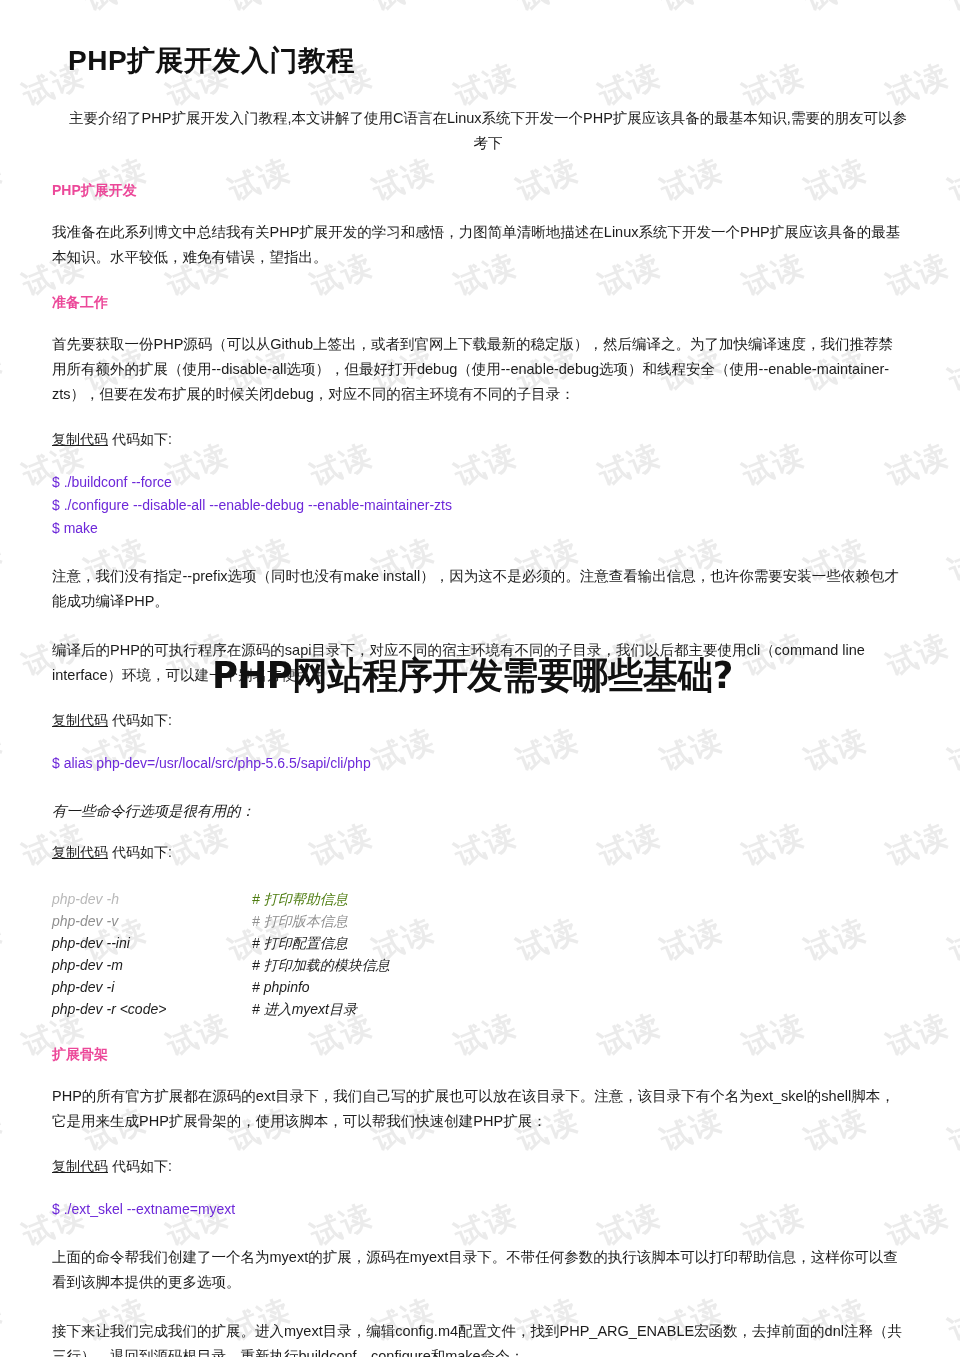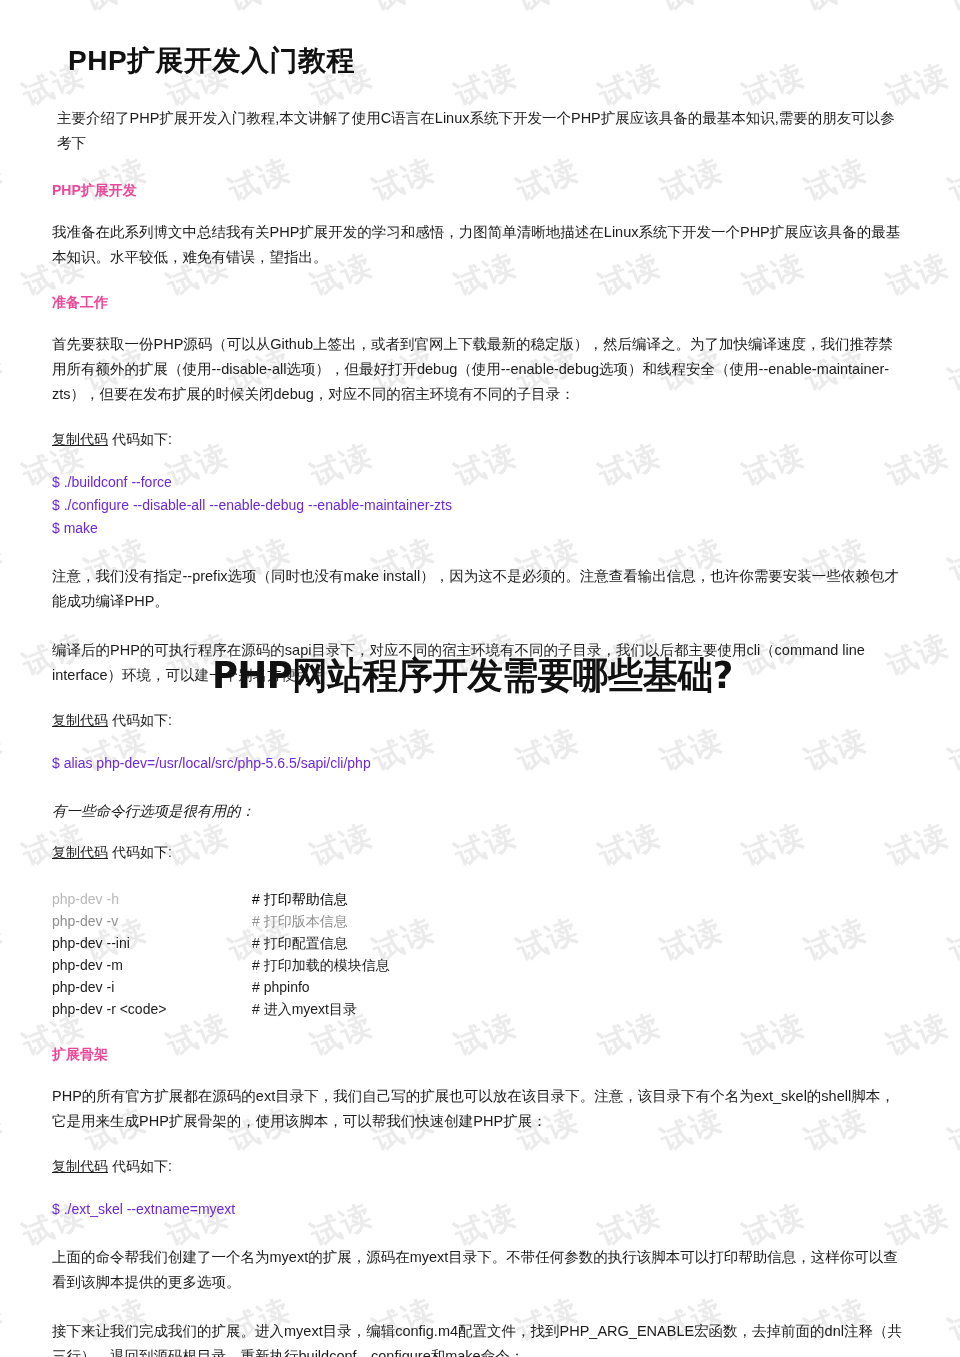--- a/index.html
+++ b/index.html
@@ -61,23 +61,24 @@
     font-weight: bold;
     letter-spacing: 0.5px;
     margin: 8px 0 26px 16px;
     color: #111;
     font-family: "Liberation Sans", "DejaVu Sans", sans-serif;
   }
 
   .lead {
     font-size: 14.5px;
     line-height: 25px;
-    margin: 0 0 26px 5px;
+    margin: 0 0 26px 12px;
     color: #1c1c1c;
     max-width: 848px;
+    text-align: center;
   }
 
   h2.sec {
     font-size: 14px;
     font-weight: bold;
     margin: 0 0 20px 0;
     color: #ec4899;
   }
 
   p.para {
@@ -111,20 +112,21 @@
   
   .faded  { color: #b9b9b9; font-style: italic; }
   .faded2 { color: #8f8f8f; }
 
   
   table.opts {
     border-collapse: collapse;
     margin: 0 16px 26px 0;
     font-size: 14px;
     line-height: 22px;
+    font-style: italic;
   }
   table.opts td {
     padding: 0 0 0 0;
     vertical-align: top;
     white-space: pre;
   }
   table.opts td.cmd { width: 200px; }
   table.opts td.cmt { padding-left: 0; }
 
   
@@ -331,21 +333,21 @@
 
     <div class="copy-line faded2" style="margin-bottom:26px;">
       <span class="copy-link">复制代码</span>
       <span class="copy-suffix">代码如下:</span>
     </div>
 
     <table class="opts">
       <tbody>
           <tr>
             <td class="cmd" style="color: rgb(185, 185, 185);">php-dev -h</td>
-            <td class="cmt" style="color: #000000;"># 打印帮助信息</td>
+            <td class="cmt" style="color: #4d7c0f;"># 打印帮助信息</td>
           </tr>
           <tr>
             <td class="cmd" style="color: rgb(143, 143, 143);">php-dev -v</td>
             <td class="cmt" style="color: rgb(143, 143, 143);"># 打印版本信息</td>
           </tr>
           <tr>
             <td class="cmd" style="color: rgb(28, 28, 28);">php-dev --ini</td>
             <td class="cmt" style="color: rgb(28, 28, 28);"># 打印配置信息</td>
           </tr>
           <tr>

